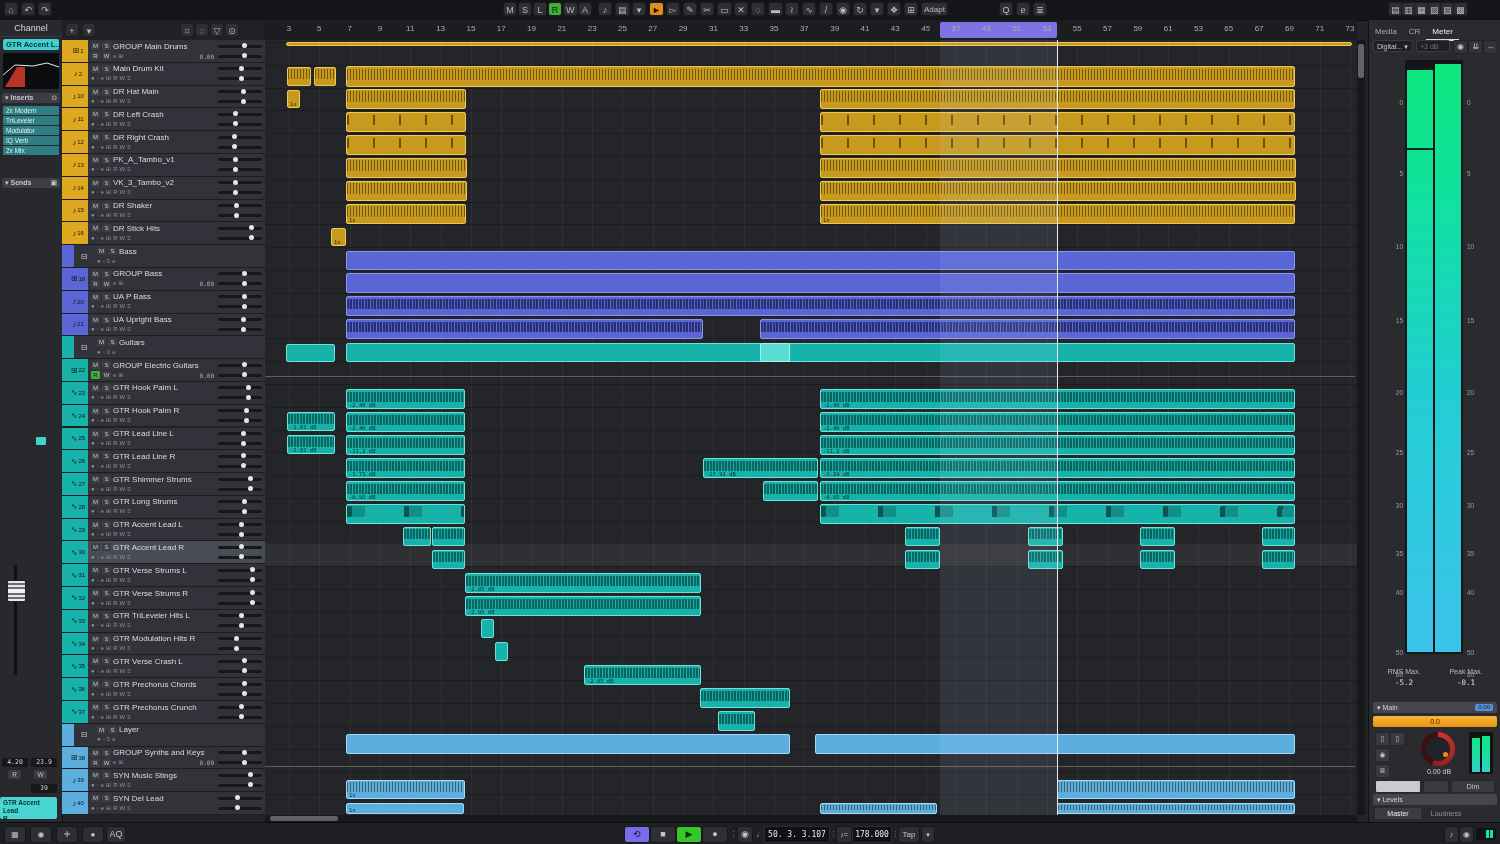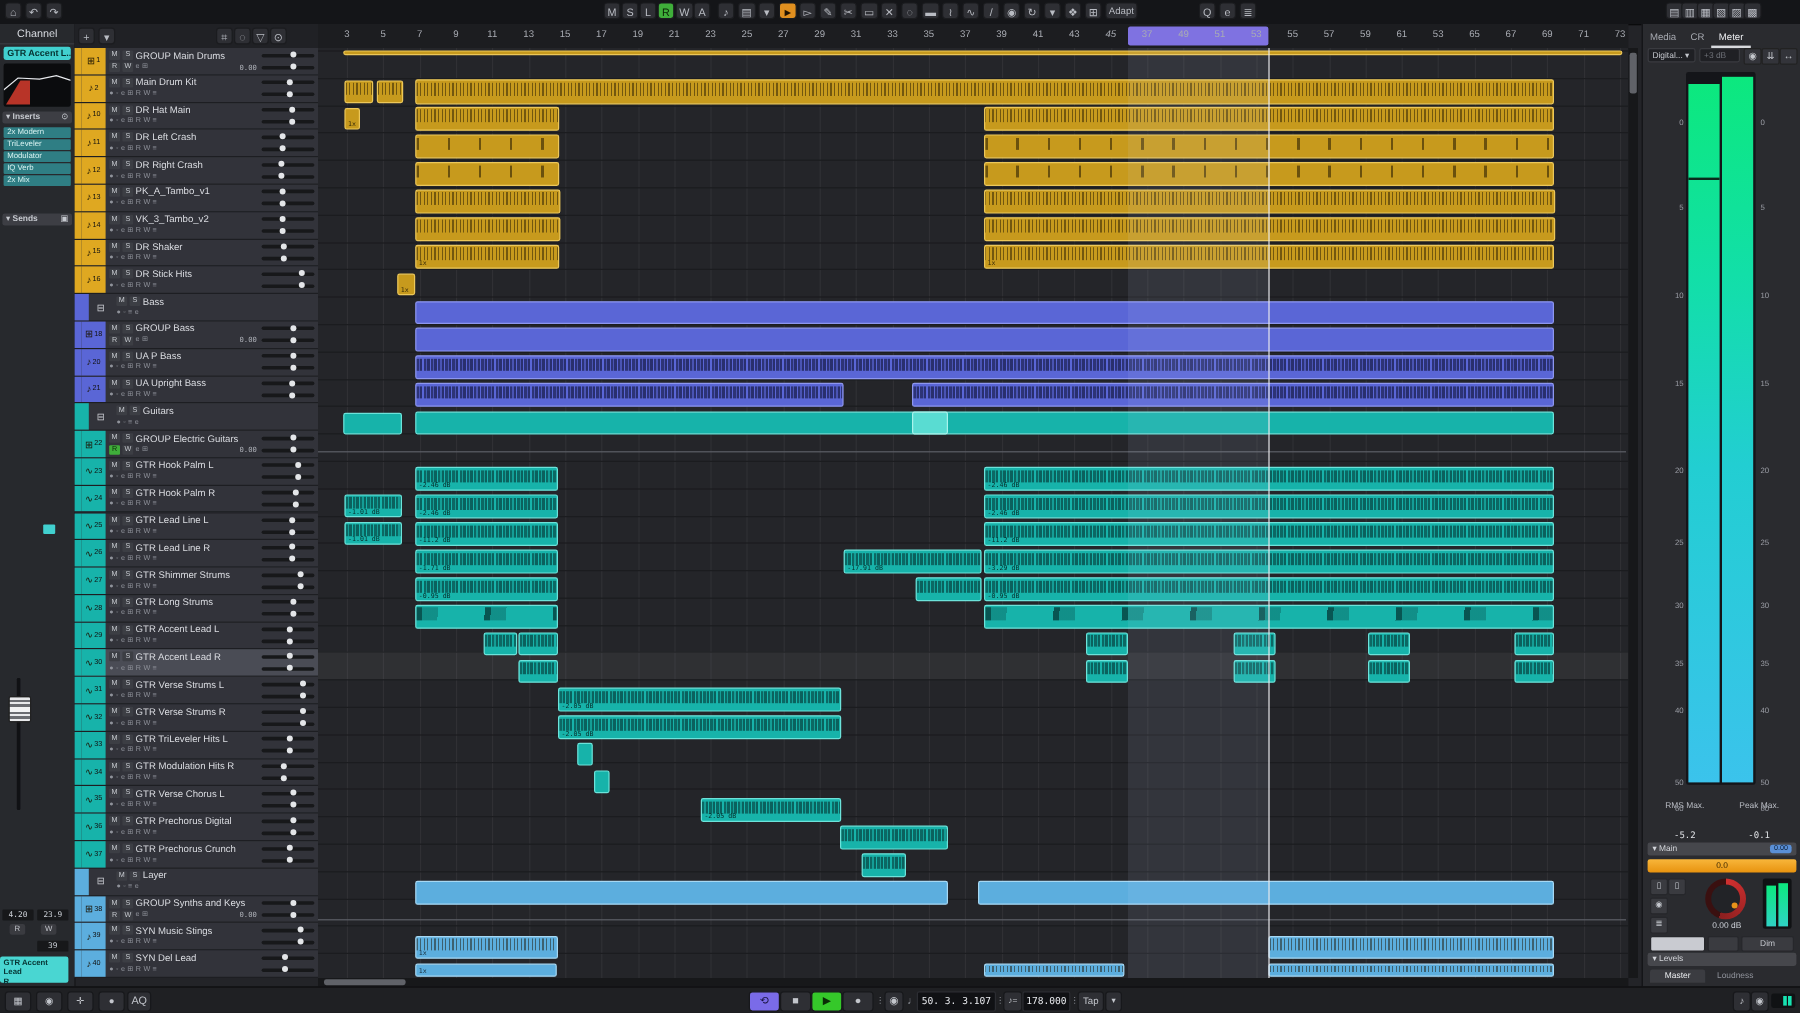--- a/index.html
+++ b/index.html
@@ -79,21 +79,21 @@
   #rpanel{position:absolute;left:1368px;top:20px;width:132px;height:802px;background:#2a2b2f;border-left:1px solid #101113;}
   .rtab{font-size:8px;color:#a7aab1;padding:3px 6px;display:inline-block;}
   .rtab.on{color:#eceef1;border-bottom:2px solid #d8dade;}
   .rdrop{position:absolute;height:12px;background:#1f2024;border:1px solid #3a3b40;border-radius:2px;font-size:7px;color:#c3c6cc;line-height:12px;padding:0 3px;box-sizing:border-box;}
   .ricon{position:absolute;width:13px;height:12px;background:#33343a;border:1px solid #222;border-radius:2px;color:#c3c6cc;font-size:8px;line-height:12px;text-align:center;}
   #meterbox{position:absolute;left:36px;top:40px;width:58px;height:594px;background:#141519;border-radius:2px;}
   .mbar{position:absolute;width:26px;background:linear-gradient(180deg,#0ce87e 0%,#12dfa8 28%,#22ced2 55%,#3bc3ec 100%);}
   .mlabel{position:absolute;font-size:6.5px;color:#9a9da5;}
   #rms-area{position:absolute;left:4px;top:648px;width:124px;}
   .statlbl{font-size:7px;color:#b9bcc3;text-align:center;}
-  .statval{font-size:7.5px;color:#dfe1e5;text-align:center;font-family:"DejaVu Sans Mono",monospace;margin-top:16px;}
+  .statval{font-size:7.5px;color:#dfe1e5;text-align:center;font-family:"DejaVu Sans Mono",monospace;margin-top:3px;}
   .rhdr{position:absolute;left:4px;width:124px;height:11px;background:#46474c;border-radius:2px;font-size:7px;color:#d3d5da;
         line-height:11px;padding:0 4px;box-sizing:border-box;display:flex;justify-content:space-between;align-items:center;}
   #orangebar{position:absolute;left:4px;top:696px;width:124px;height:11px;border-radius:2px;
              background:linear-gradient(180deg,#f8b63b,#e8930f);text-align:center;font-size:7px;color:#3c2702;line-height:11px;}
   .cr-btn{position:absolute;background:#3a3b40;border:1px solid #26272b;border-radius:2px;color:#c3c6cc;font-size:7px;text-align:center;}
   .tab2{position:absolute;height:11px;font-size:7px;line-height:11px;text-align:center;border-radius:2px 2px 0 0;}
   
   #transport{position:absolute;left:0;top:822px;width:1500px;height:22px;background:#1f2023;border-top:1px solid #0c0d0e;}
   .trbtn{position:absolute;top:3px;height:15px;background:#2e2f34;border:1px solid #17181b;border-radius:3px;color:#c3c6cc;
          font-size:9px;line-height:15px;text-align:center;}
@@ -876,21 +876,21 @@
           </div>
         </div>
       </div>
       <div class="trk" style="top: 615.441px; height: 22.7941px;">
         <div class="grp" style="background: rgb(23, 179, 170);"></div>
         <div class="ticon" style="background: rgb(23, 179, 170);">∿<span class="num">35</span></div>
         <div class="tmain">
           <div class="trow">
             <div class="msbtn">M</div>
             <div class="msbtn">S</div>
-            <div class="tname">GTR Verse Chorus L</div>
+            <div class="tname">GTR Verse Crash L</div>
             <div class="slider">
               <i style="left: 54.56%;"></i>
             </div>
           </div>
           <div class="trow">
             <div class="mini">●</div>
             <div class="mini">◦</div>
             <div class="mini">e</div>
             <div class="mini">⊞</div>
             <div class="mini">R</div>
@@ -902,21 +902,21 @@
           </div>
         </div>
       </div>
       <div class="trk" style="top: 638.235px; height: 22.7941px;">
         <div class="grp" style="background: rgb(23, 179, 170);"></div>
         <div class="ticon" style="background: rgb(23, 179, 170);">∿<span class="num">36</span></div>
         <div class="tmain">
           <div class="trow">
             <div class="msbtn">M</div>
             <div class="msbtn">S</div>
-            <div class="tname">GTR Prechorus Digital</div>
+            <div class="tname">GTR Prechorus Chords</div>
             <div class="slider">
               <i style="left: 54.56%;"></i>
             </div>
           </div>
           <div class="trow">
             <div class="mini">●</div>
             <div class="mini">◦</div>
             <div class="mini">e</div>
             <div class="mini">⊞</div>
             <div class="mini">R</div>

